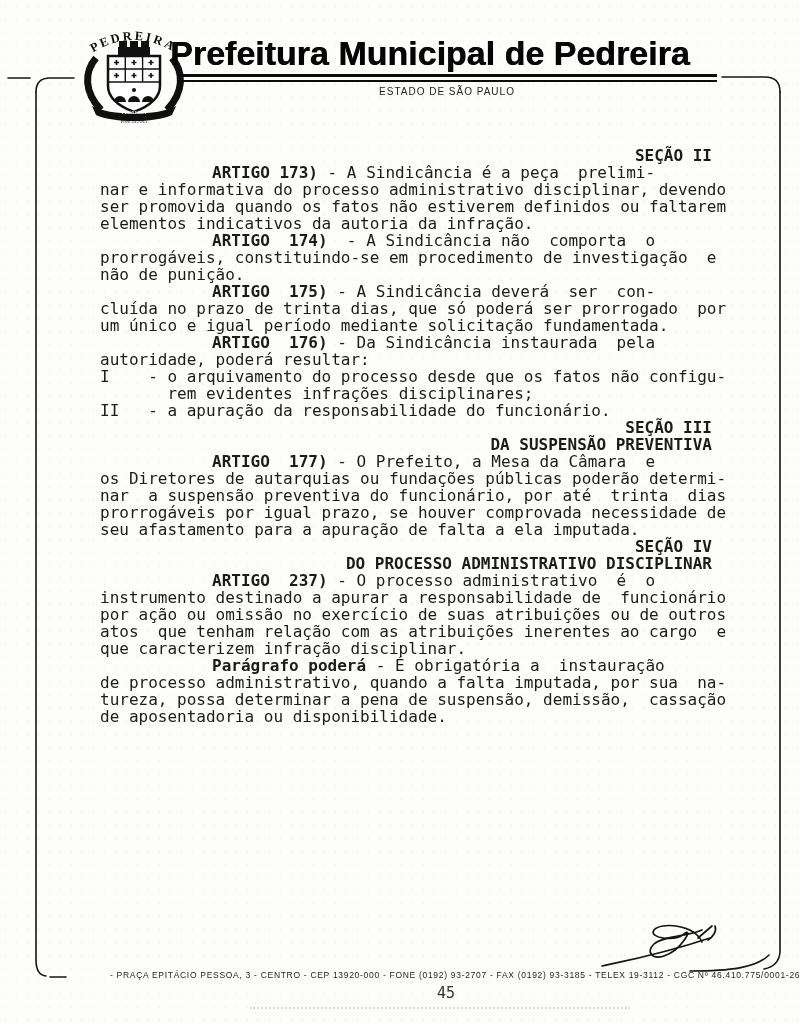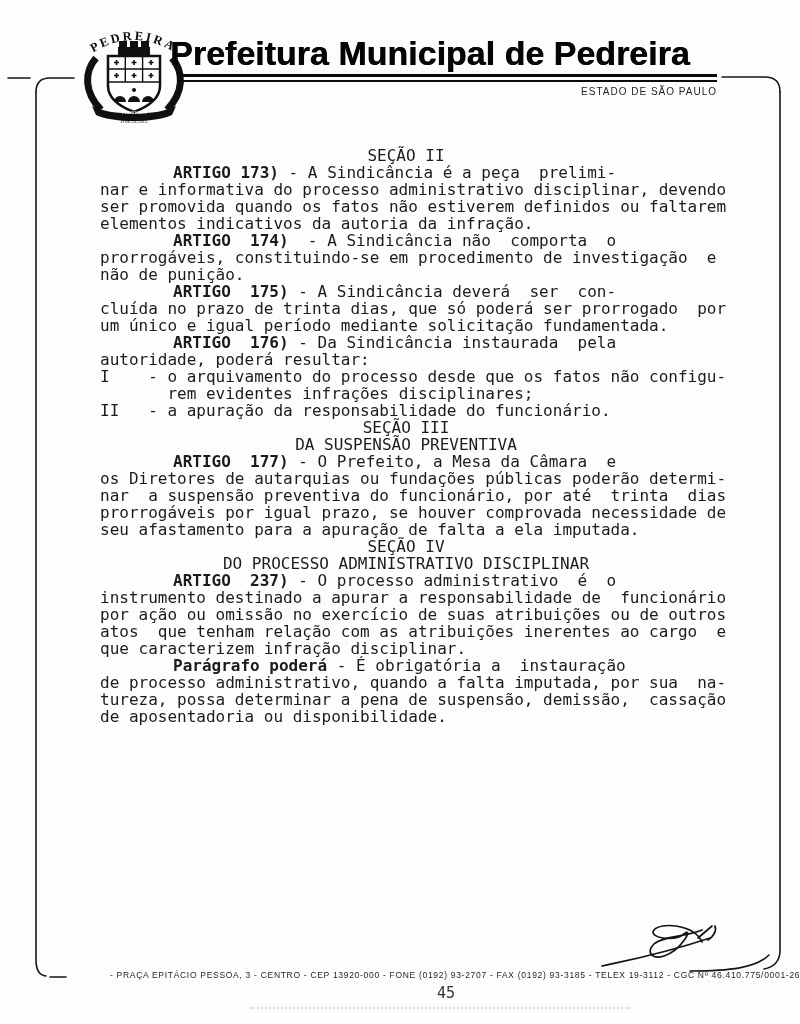--- a/index.html
+++ b/index.html
@@ -9,31 +9,31 @@
     font-family:"DejaVu Sans Mono",monospace;color:#1b1b1b;
     background-image:radial-gradient(rgba(0,0,0,0.025) 1px, transparent 1px);
     background-size:11px 13px;
   }
   .abs{position:absolute;}
   
   #title{left:170px;top:34px;font-family:Liberation Sans, sans-serif;font-weight:bold;
          font-size:34px;white-space:nowrap;color:#050505;text-shadow:0.5px 0 #050505;}
   #rule{left:177px;top:74px;width:540px;height:3px;
         border-top:3px solid #0b0b0b;border-bottom:2px solid #0b0b0b;}
-  #subtitle{left:177px;top:86px;width:540px;text-align:right;
+  #subtitle{left:177px;top:86px;width:540px;text-align:center;
             font-family:"Liberation Sans",sans-serif;font-size:10px;
             letter-spacing:1px;color:#222;}
   #emblem{left:74px;top:20px;}
   
   #main{left:100px;top:147px;width:660px;font-size:16px;line-height:17px;}
   #main p,#main h2{margin:0;padding:0;font-size:16px;line-height:17px;}
-  .sec{width:612px;text-align:center;font-weight:normal;}
+  .sec{width:612px;text-align:right;font-weight:bold;}
   .para{white-space:pre-wrap;}
   .lbl{font-weight:bold;}
-  .ind{margin-left:73px;}
+  .ind{margin-left:112px;}
   .mt10{margin-top:10px}.mt12{margin-top:12px}.mt13{margin-top:13px}.mt15{margin-top:15px}.mt16{margin-top:16px}
   .mt20{margin-top:20px}.mt22{margin-top:22px}.mt28{margin-top:28px}
   
   #footerline{left:78px;top:970px;font-family:"Liberation Sans",sans-serif;
               font-size:8.5px;letter-spacing:0.7px;color:#1e1e1e;white-space:nowrap;margin-left:32px;}
   #pagenum{left:437px;top:984px;font-size:15px;color:#333;}
   #speckles{left:250px;top:1007px;width:380px;border-top:2px dotted #c9c9c9;opacity:.65;}
   #frame,#signature{pointer-events:none;}
 </style>
 </head>

